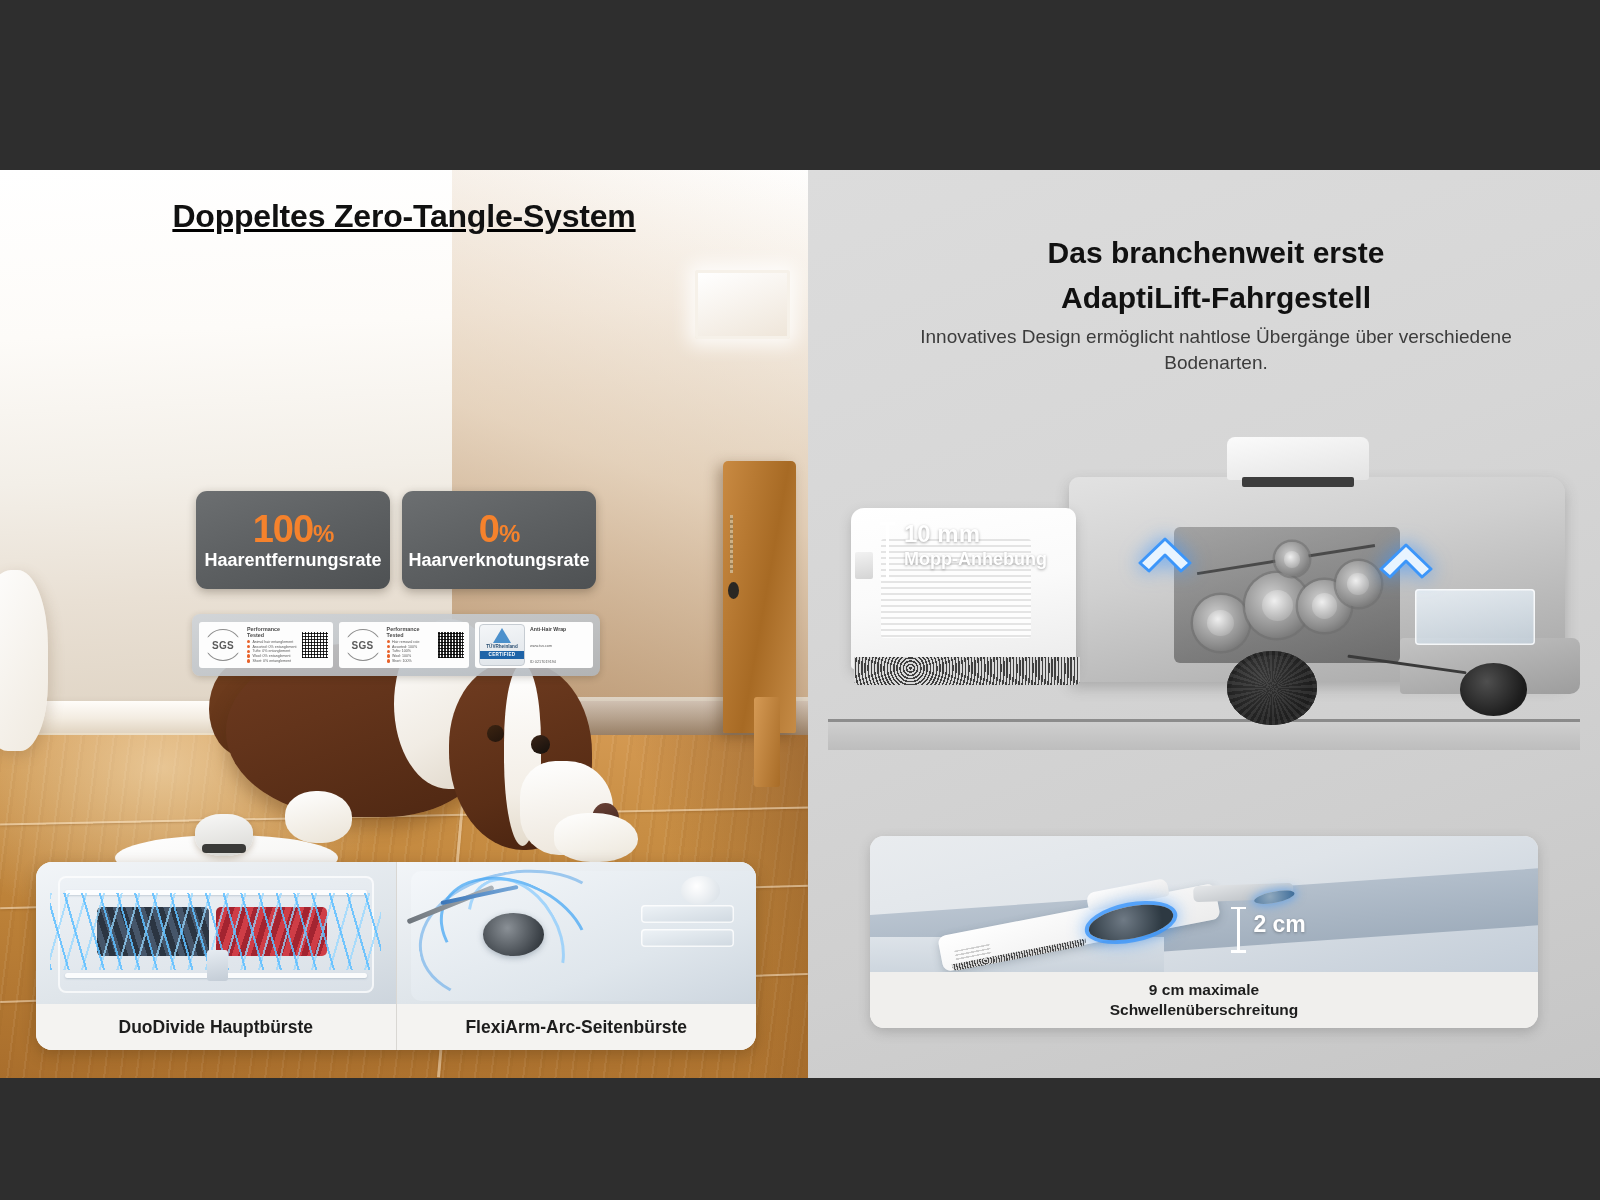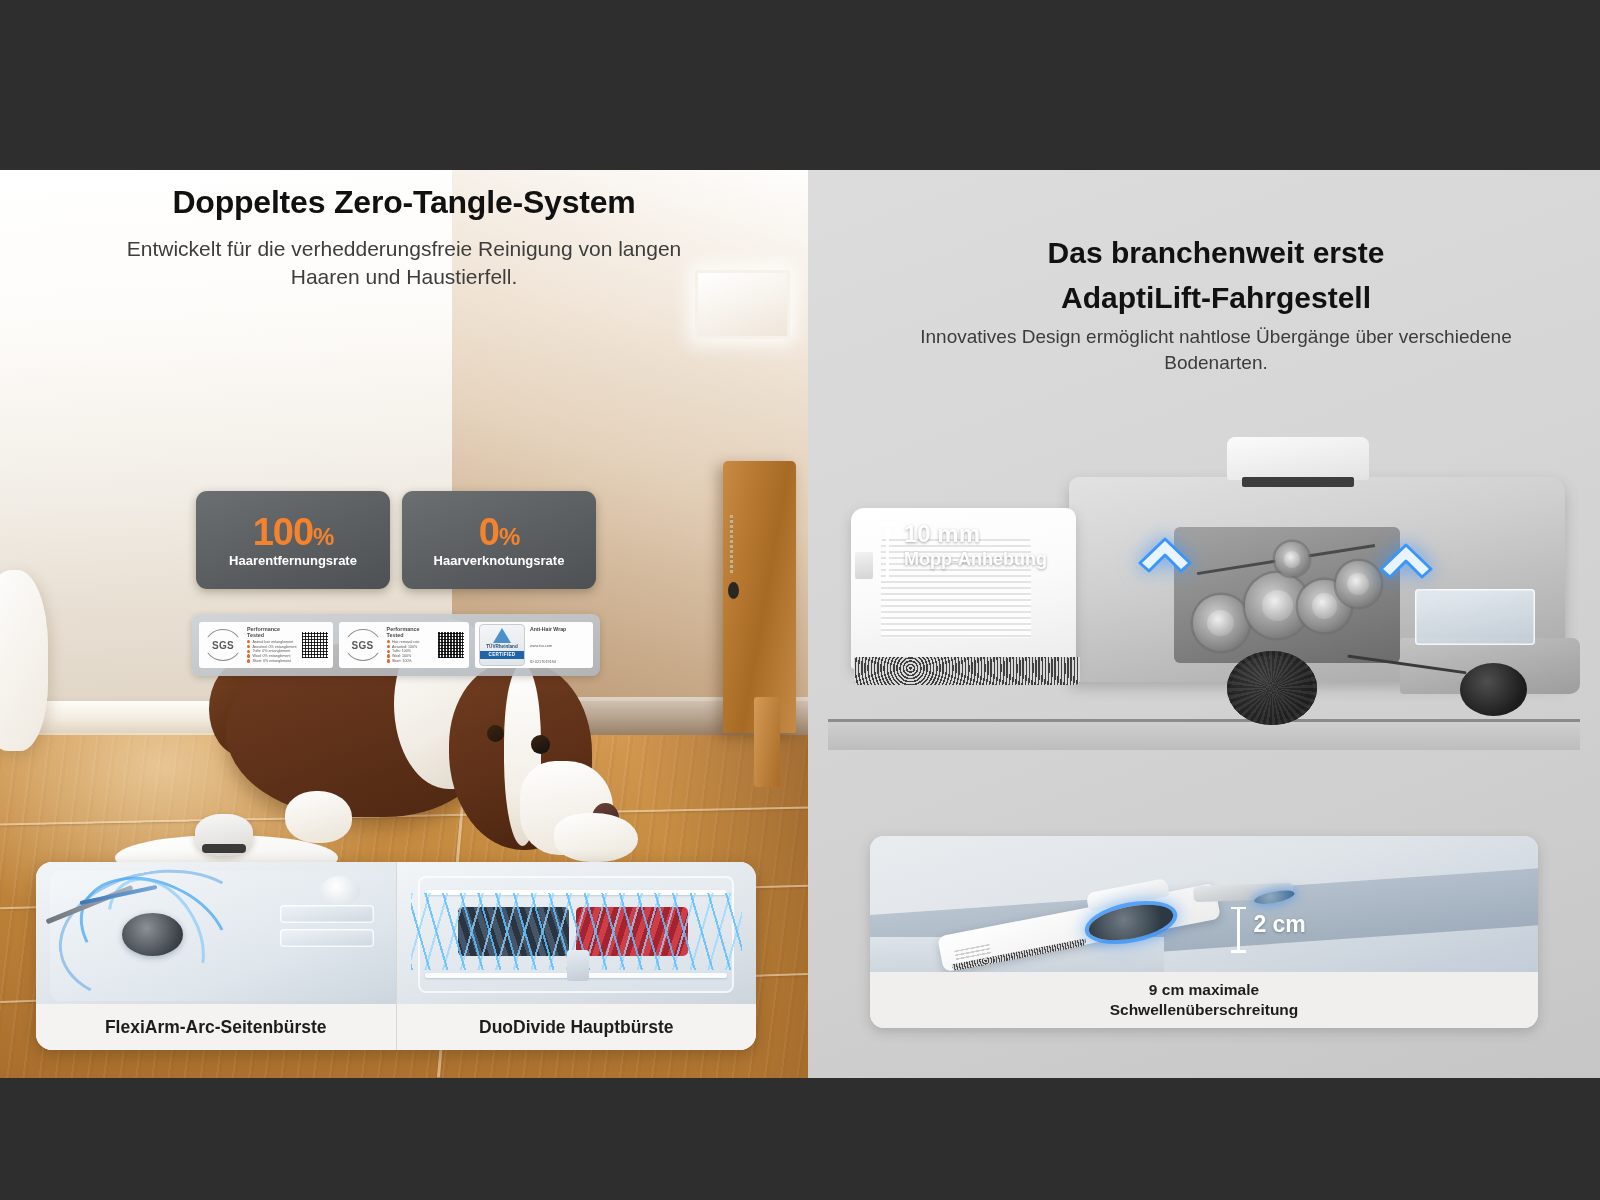--- a/index.html
+++ b/index.html
@@ -90,33 +90,33 @@
     background:repeating-linear-gradient(90deg,#d8d6d1 0 2px,#fbfbfa 2px 5px);border-radius:2px;}
   .robot-bumpslot{position:absolute;left:12%;top:50%;width:10%;height:10%;border-radius:2px;background:#3c3a37;}
   .robot-port{position:absolute;left:59%;top:50%;width:6%;height:22%;border-radius:3px;
     background:linear-gradient(160deg,#4a4846,#232221);}
   .robot-mop{position:absolute;left:14%;top:74%;width:34%;height:22%;border-radius:50%;
     background:repeating-radial-gradient(circle at 30% 40%,#cfc9bf 0 2px,#8d857a 2px 4px);}
   .robot-side{position:absolute;left:62%;top:80%;width:16%;height:4%;
     background:linear-gradient(90deg,#bdb8ae,rgba(189,184,174,0));border-radius:2px;}
 
   
-  .ll-text{position:absolute;left:0;top:0;width:100%;padding-top:14px;text-align:center;}
+  .ll-text{position:absolute;left:0;top:0;width:100%;padding-top:28px;text-align:center;text-decoration:underline;}
   .ll-h1{margin:0;font-size:32px;font-weight:bold;color:#111;letter-spacing:-.2px;}
   .ll-sub{margin:14px auto 0;font-size:21px;color:#3d3d3d;line-height:1.32;max-width:620px;font-weight:400;}
 
   
   .stats{position:absolute;left:196px;top:321px;display:flex;gap:12px;}
   .stat{width:194px;height:98px;border-radius:11px;
     background:linear-gradient(160deg,#6c6f71 0%,#5d6062 48%,#4e5153 100%);
     box-shadow:0 3px 10px rgba(40,30,15,.3);display:flex;flex-direction:column;
     align-items:center;justify-content:center;}
   .stat-val{font-size:38px;font-weight:bold;color:#f5822c;line-height:1;letter-spacing:-1px;}
   .stat-val .pct{font-size:24px;}
-  .stat-lab{margin-top:2px;font-size:13px;color:#ffffff;font-weight:bold;}
+  .stat-lab{margin-top:2px;font-size:18px;color:#ffffff;font-weight:bold;}
 
   
   .certs{position:absolute;left:192px;top:444px;width:408px;height:62px;border-radius:8px;
     background:linear-gradient(170deg,rgba(208,212,216,.92),rgba(176,182,188,.88));
     box-shadow:0 2px 7px rgba(40,30,15,.2);display:flex;align-items:center;gap:6px;padding:0 7px;box-sizing:border-box;}
   .cert-sgs{flex:1 1 0;height:46px;background:#fdfdfd;border-radius:3px;display:flex;align-items:center;
     padding:0 5px;box-sizing:border-box;gap:5px;}
   .sgs-mark{width:38px;height:34px;flex:none;position:relative;display:flex;align-items:center;justify-content:center;}
   .sgs-mark .arcs{position:absolute;inset:1px;border-radius:50%;border:1.4px solid #8d8d8d;
     clip-path:polygon(0 0,100% 0,100% 26%,0 26%,0 74%,100% 74%,100% 100%,0 100%);}
@@ -379,21 +379,20 @@
         <div class="robot-vent"></div>
         <div class="robot-bumpslot"></div>
         <div class="robot-port"></div>
         <div class="robot-side"></div>
         <div class="robot-lidar"></div>
         <div class="robot-lidar-slot"></div>
       </div>
 
       <div class="ll-text">
         <h1 class="ll-h1">Doppeltes Zero-Tangle-System</h1>
-        <p class="ll-sub">Entwickelt für die verhedderungsfreie Reinigung von langen Haaren und Haustierfell.</p>
       </div>
 
       <div class="stats">
         <div class="stat">
           <div class="stat-val"><span>100</span><span class="pct">%</span></div>
           <div class="stat-lab">Haarentfernungsrate</div>
         </div>
         <div class="stat">
           <div class="stat-val"><span>0</span><span class="pct">%</span></div>
           <div class="stat-lab">Haarverknotungsrate</div>
@@ -472,46 +471,46 @@
           </div>
           <div class="tuv-side">
             <div class="tuv-top">Anti-Hair Wrap</div>
             <div class="tuv-url">www.tuv.com</div>
             <div class="tuv-url">ID 0217019194</div>
           </div>
         </div>
       </div>
 
       <div class="lcards">
+        <div class="lcard">
+          <div class="lcard-img">
+            <div class="duo-chassis"></div>
+            <div class="duo-rail" style="top:20%;"></div>
+            <div class="duo-rail" style="top:78%;"></div>
+            <div class="duo-brush blue"></div>
+            <div class="duo-brush red"></div>
+            <div class="duo-helix"></div>
+            <div class="duo-center"></div>
+          </div>
+          <div class="lcard-cap">DuoDivide Hauptbürste</div>
+        </div>
         <div class="lcard">
           <div class="lcard-img">
             <div class="flex-plate"></div>
             <div class="flex-slot flex-s1"></div>
             <div class="flex-slot flex-s2"></div>
             <div class="flex-ring"></div>
             <div class="flex-arc flex-a3"></div>
             <div class="flex-arc flex-a1"></div>
             <div class="flex-arc flex-a2"></div>
             <div class="flex-bristle"></div>
             <div class="flex-bristle2"></div>
             <div class="flex-hub"></div>
           </div>
           <div class="lcard-cap">FlexiArm-Arc-Seitenbürste</div>
-        </div>
-        <div class="lcard">
-          <div class="lcard-img">
-            <div class="duo-chassis"></div>
-            <div class="duo-rail" style="top:20%;"></div>
-            <div class="duo-rail" style="top:78%;"></div>
-            <div class="duo-brush blue"></div>
-            <div class="duo-brush red"></div>
-            <div class="duo-helix"></div>
-            <div class="duo-center"></div>
-          </div>
-          <div class="lcard-cap">DuoDivide Hauptbürste</div>
         </div>
       </div>
     </div>
 
     <div class="panel-right">
 
       <div class="rr-text">
         <h1 class="rr-h1">
           <span>Das branchenweit erste</span><br>
           <span>AdaptiLift-Fahrgestell</span>

